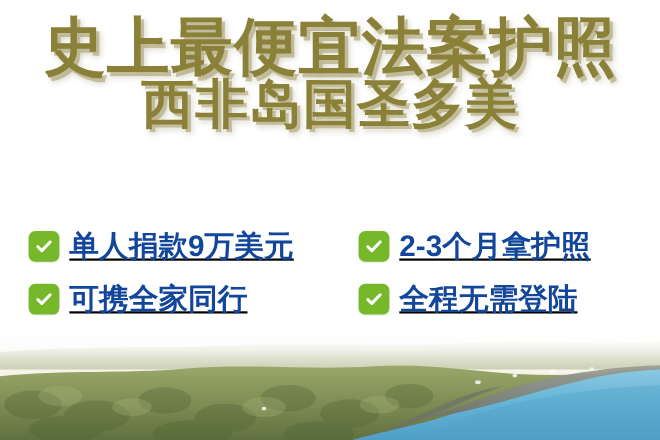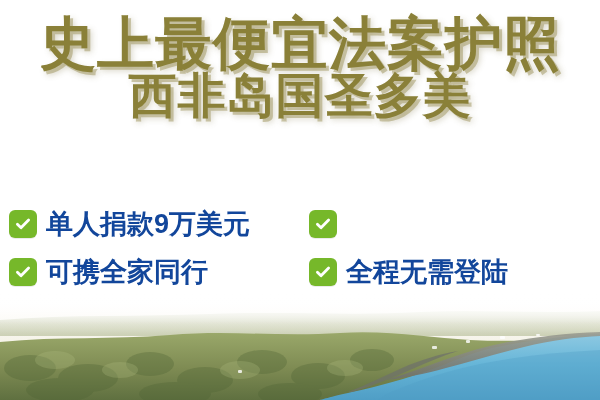--- a/index.html
+++ b/index.html
@@ -25,25 +25,26 @@
     letter-spacing:1px;
     line-height:1.02;
     white-space:nowrap;
     text-shadow:3px 3px 0 rgba(150,140,80,.45), 4px 4px 6px rgba(120,110,60,.30);
   }
   .hl-1{font-size:57px;}
   .hl-2{font-size:48px;margin-top:0;}
 
   
   .features{
-    position:absolute;left:9px;top:200px;width:556px;
+    position:absolute;left:26px;top:200px;width:556px;
     display:grid;
     grid-template-columns:300px 256px;
     grid-auto-rows:48px;
     z-index:6;
+    text-decoration:underline;
   }
   .feature{
     display:flex;align-items:center;gap:9px;
   }
   .chk{
     width:28px;height:28px;flex:0 0 28px;
     background:#76b82a;border-radius:6px;
     display:flex;align-items:center;justify-content:center;
     box-shadow:0 1px 0 rgba(0,0,0,.08);
   }
@@ -165,20 +166,21 @@
       </span>
       <span class="feature-label">单人捐款9万美元</span>
     </div>
 
     <div class="feature">
       <span class="chk">
         <svg width="18" height="18" viewBox="0 0 18 18">
             <path d="M3.4 9.3 L7.0 12.8 L14.6 5.0" fill="none" stroke="#ffffff" stroke-width="2.8" stroke-linecap="round" stroke-linejoin="round"></path>
           </svg>
       </span>
+      <span class="feature-label">2-3个月拿护照</span>
     </div>
 
     <div class="feature">
       <span class="chk">
         <svg width="18" height="18" viewBox="0 0 18 18">
             <path d="M3.4 9.3 L7.0 12.8 L14.6 5.0" fill="none" stroke="#ffffff" stroke-width="2.8" stroke-linecap="round" stroke-linejoin="round"></path>
           </svg>
       </span>
       <span class="feature-label">可携全家同行</span>
     </div>

